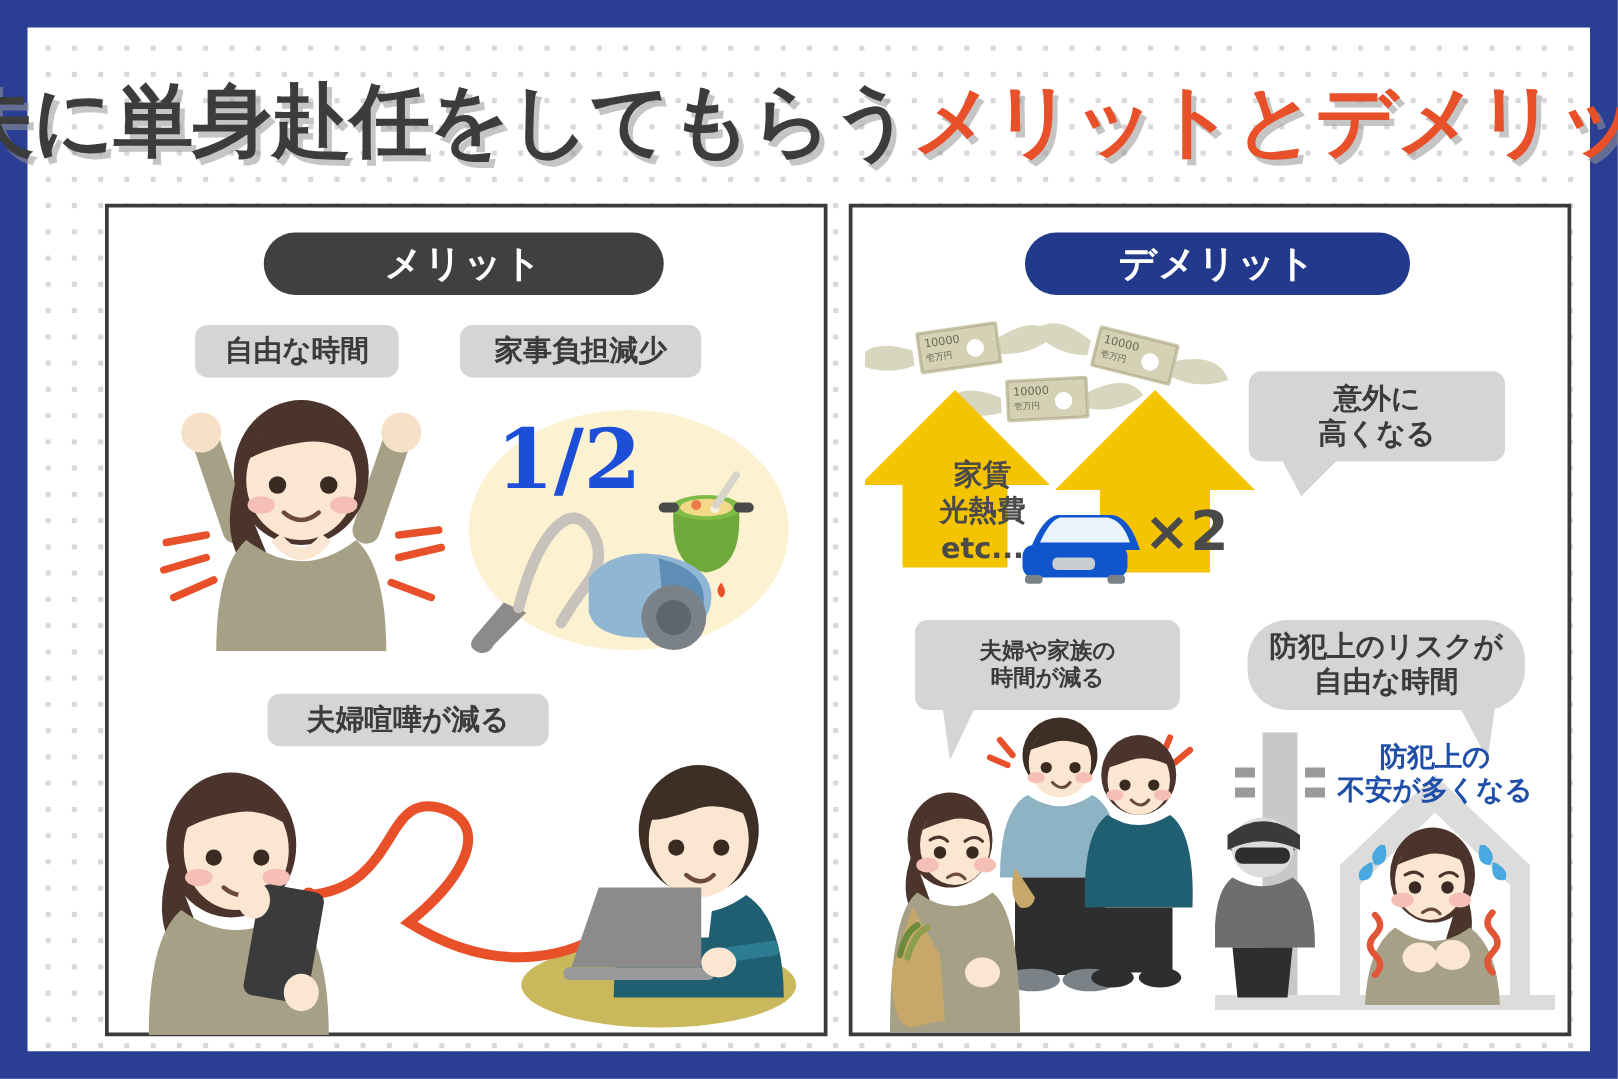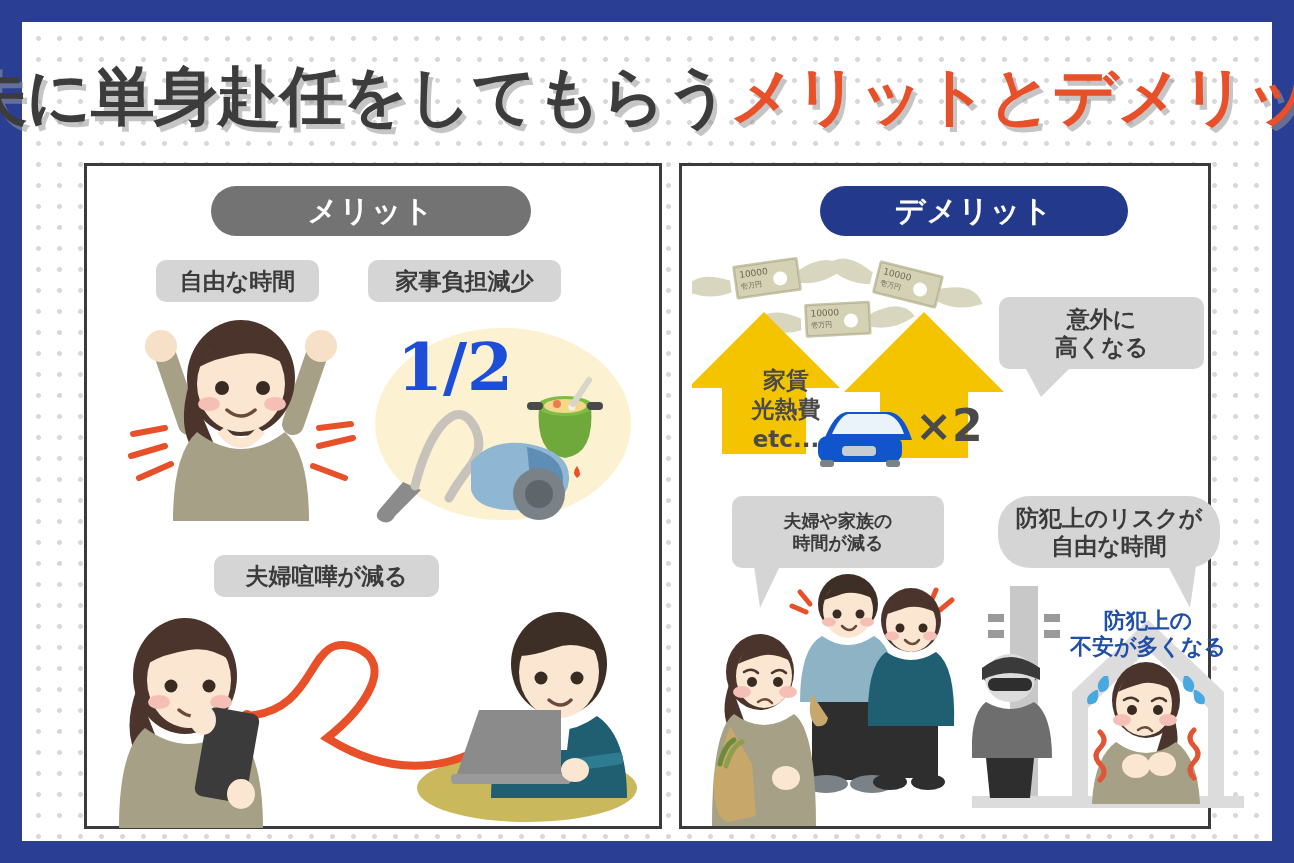--- a/index.html
+++ b/index.html
@@ -35,28 +35,28 @@
     letter-spacing:-1px;
     text-shadow:4px 5px 0 rgba(150,150,150,.55);
   }
 
   
   .panel{
     position:absolute;background:#ffffff;border:3px solid #3B3B3B;
     box-sizing:border-box;
   }
   #panel-merit{left:62px;top:141px;width:578px;height:666px;}
-  #panel-demerit{left:657px;top:141px;width:532px;height:666px;}
+  #panel-demerit{left:657px;top:141px;width:578px;height:666px;}
 
   .badge{
     position:absolute;height:50px;border-radius:25px;
     display:flex;align-items:center;justify-content:center;
     color:#fff;font-size:30px;font-weight:bold;letter-spacing:1px;
   }
-  .badge-merit{background:#737373;left:124px;top:20px;width:320px;text-align:center;}
+  .badge-merit{background:#404040;left:124px;top:20px;width:320px;text-align:center;}
   .badge-demerit{background:#22398C;left:138px;top:20px;width:308px;}
 
   
   .gpill{
     position:absolute;background:#D5D5D5;border-radius:10px;
     color:#3B3B3B;font-weight:bold;
     display:flex;align-items:center;justify-content:center;
     text-align:center;line-height:1.22;box-sizing:border-box;
   }
   .bubble-tail{position:absolute;width:0;height:0;}
@@ -422,18 +422,18 @@
           <path d="M216 96 q10 8 4 16 q-12 0 -8 -16z"></path>
           <path d="M224 110 q12 6 8 14 q-12 2 -10 -14z"></path>
         </g>
 
         <g stroke="#E05536" stroke-width="5" fill="none" stroke-linecap="round">
           <path d="M128 152 q8 8 0 16 q-8 8 0 16 q8 8 0 16"></path>
           <path d="M222 150 q-8 8 0 16 q8 8 0 16 q-8 8 0 16"></path>
         </g>
       </g>
     </svg>
-    <div class="txt-blue" style="left:376px;top:444px;width:180px;font-family:Liberation Mono, monospace;">
+    <div class="txt-blue" style="left:376px;top:428px;width:180px;">
       <div>防犯上の</div>
       <div>不安が多くなる</div>
     </div>
   </div>
 </div>
 
 </body></html>

